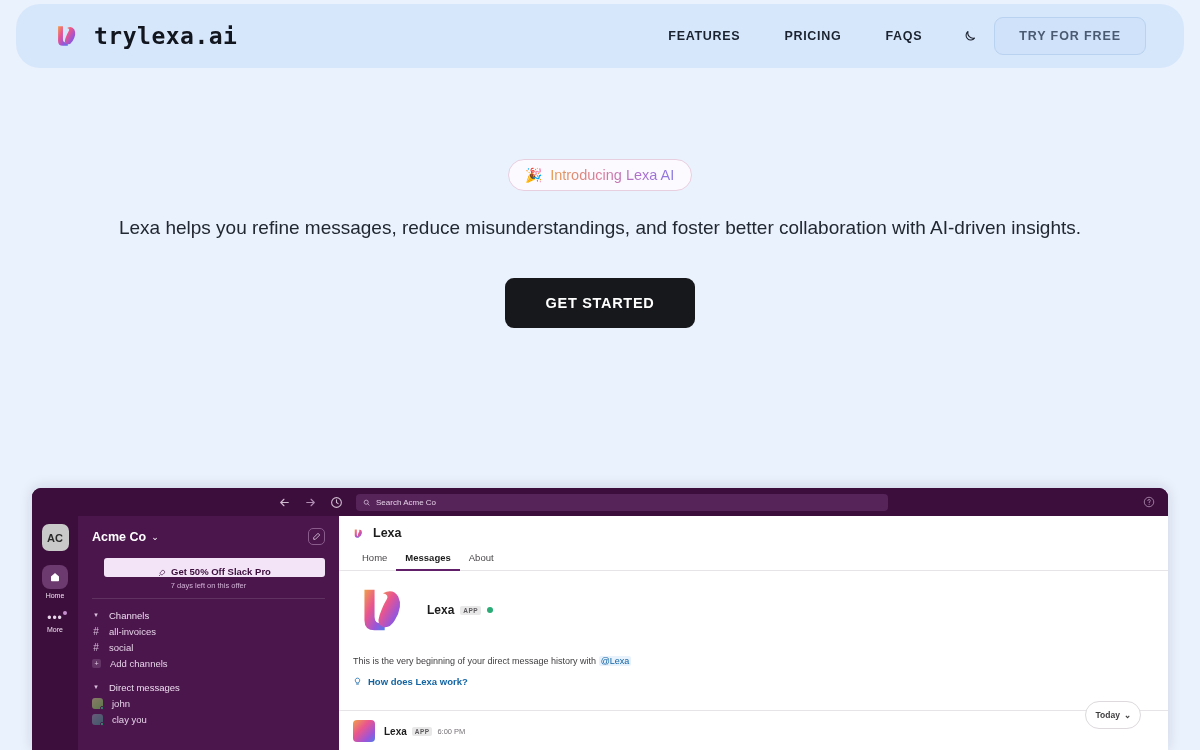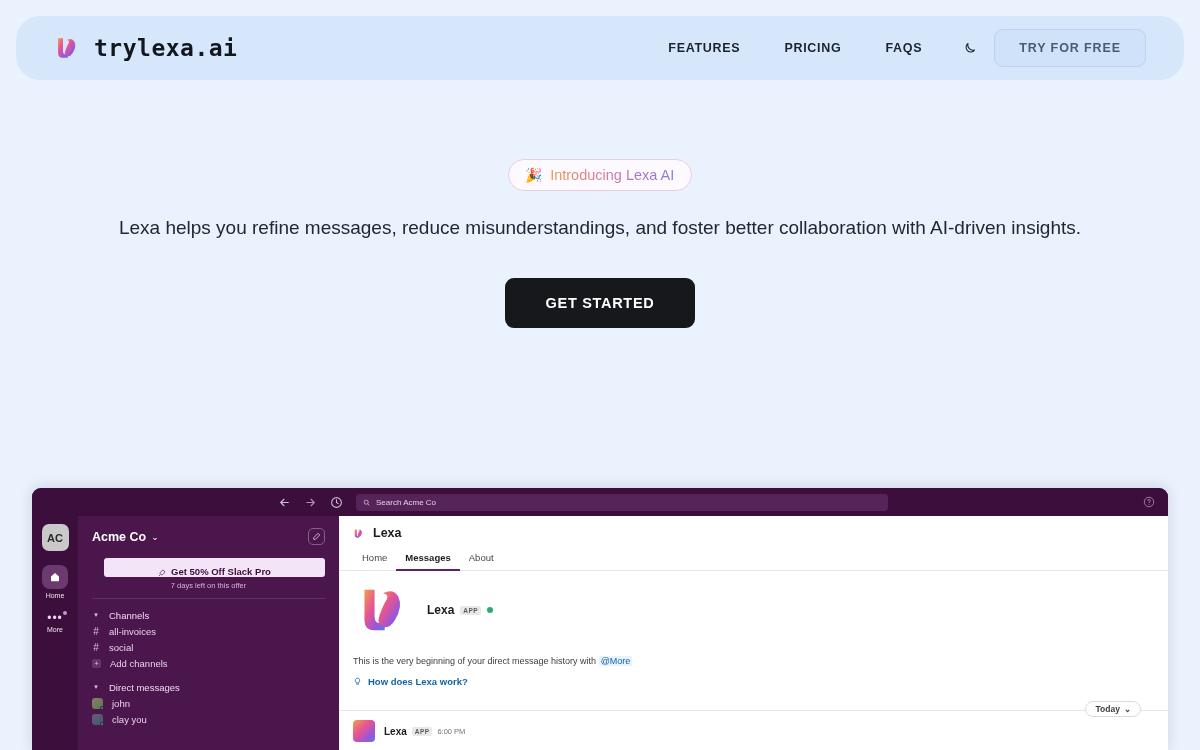--- a/index.html
+++ b/index.html
@@ -7,21 +7,21 @@
     width:1200px; height:750px; overflow:hidden;
     background:#eaf2fd;
     font-family:"Liberation Sans", sans-serif;
     -webkit-font-smoothing:antialiased;
   }
 
   
   .page { position:relative; width:1200px; height:750px; background:#eaf2fd; }
 
   .header{
-    position:absolute; left:16px; top:16px; width:1168px; height:64px;
+    position:absolute; left:16px; top:4px; width:1168px; height:64px;
     background:#d7e7fb; border-radius:24px;
     display:flex; align-items:center; padding:8px 38px;
   }
   .brand{ display:flex; align-items:center; gap:14px; }
   .logo-mark{ width:26px; height:26px; display:block; }
   .brand-name{
     font-family:"DejaVu Sans Mono","Liberation Mono",monospace;
     font-size:23px; font-weight:700; color:#12161f; letter-spacing:0.5px;
   }
   .nav{ margin-left:auto; display:flex; align-items:center; gap:0; }
@@ -164,21 +164,21 @@
     padding:1px 3px; border-radius:2px; letter-spacing:.4px;
   }
   .online{ width:6px; height:6px; border-radius:50%; background:#2bac76; }
   .intro-text{ font-size:9px; color:#3f3d3f; margin-top:19px; }
   .mention{ background:#e8f2fc; color:#1264a3; padding:0 2px; border-radius:2px; cursor:pointer; }
   .tip{ display:flex; align-items:center; gap:6px; margin-top:10px; cursor:pointer; }
   .tip-text{ font-size:9.5px; color:#1264a3; font-weight:600; }
   .day-sep{ position:relative; margin-top:23px; height:1px; background:#e6e4e6; }
   .day-pill{
     position:absolute; right:27px; top:-9px; background:#fff; border:1px solid #ddd9dd;
-    border-radius:999px; padding:2px 9px; font-size:8.5px; font-weight:700; color:#3f3d3f;
+    border-radius:999px; padding:8px 9px; font-size:8.5px; font-weight:700; color:#3f3d3f;
     cursor:pointer; display:flex; align-items:center; gap:4px;
   }
   .msg{ display:flex; gap:9px; padding:9px 14px 0 14px; }
   .msg-av{ width:22px; height:22px; border-radius:4px; flex:0 0 auto; }
   .msg-name{ font-size:10px; font-weight:700; color:#1d1c1d; }
   .msg-time{ font-size:7.5px; color:#757175; }
 </style>
 </head>
 <body>
 
@@ -371,21 +371,21 @@
               <path d="M16 6 q6 -3 9 2 q3 6 -2 14 q-3 5 -7 4 q-4 -1 -2 -7 q2 -6 4 -9 q2 -3 -2 -4 z" fill="url(#lg3)"></path>
             </svg>
             <div style="display:flex;align-items:center;gap:6px;">
               <span class="intro-name">Lexa</span>
               <span class="app-tag">APP</span>
               <span class="online"></span>
             </div>
           </div>
 
           <div class="intro-text">
-            <span>This is the very beginning of your direct message history with </span><span class="mention">@More</span>
+            <span>This is the very beginning of your direct message history with </span><span class="mention">@Lexa</span>
           </div>
 
           <div class="tip">
             <svg width="9" height="9" viewBox="0 0 24 24">
               <path d="M12 3a6 6 0 0 0-3.5 10.9V16h7v-2.1A6 6 0 0 0 12 3z" fill="none" stroke="#1264a3" stroke-width="2"></path>
               <path d="M9.5 19h5" stroke="#1264a3" stroke-width="2" stroke-linecap="round"></path>
             </svg>
             <span class="tip-text">How does Lexa work?</span>
           </div>
         </div>

